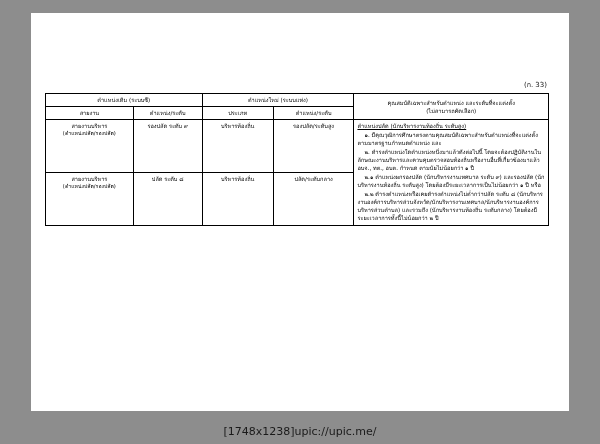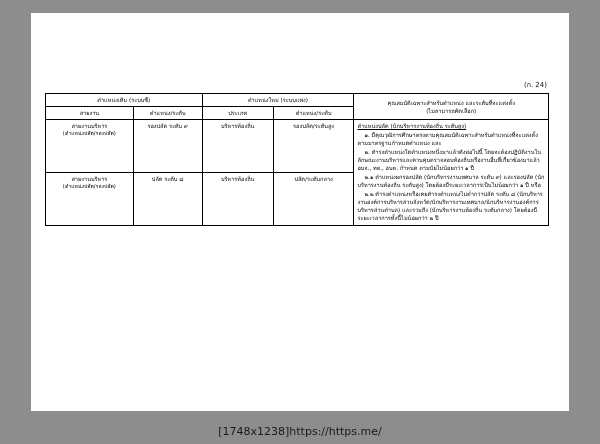--- a/index.html
+++ b/index.html
@@ -80,21 +80,21 @@
     font-size: 11px;
     color: #1a1a1a;
     font-family: "DejaVu Sans", "Liberation Sans", sans-serif;
   }
 </style>
 </head>
 <body>
 
 <div class="page">
 
-  <div class="doc-ref">(ก. 24)</div>
+  <div class="doc-ref">(ก. 33)</div>
 
   <table class="main">
     <colgroup>
       <col class="c-old-a">
       <col class="c-old-b">
       <col class="c-new-a">
       <col class="c-new-b">
       <col class="c-qual">
     </colgroup>
     <tbody>
@@ -135,13 +135,13 @@
         </td>
         <td class="cell-center">ปลัด ระดับ ๘</td>
         <td class="cell-center">บริหารท้องถิ่น</td>
         <td class="cell-center">ปลัด/ระดับกลาง</td>
       </tr>
     </tbody>
   </table>
 
 </div>
 
-<div class="watermark">[1748x1238]https://https.me/</div>
+<div class="watermark">[1748x1238]upic://upic.me/</div>
 
 </body></html>

